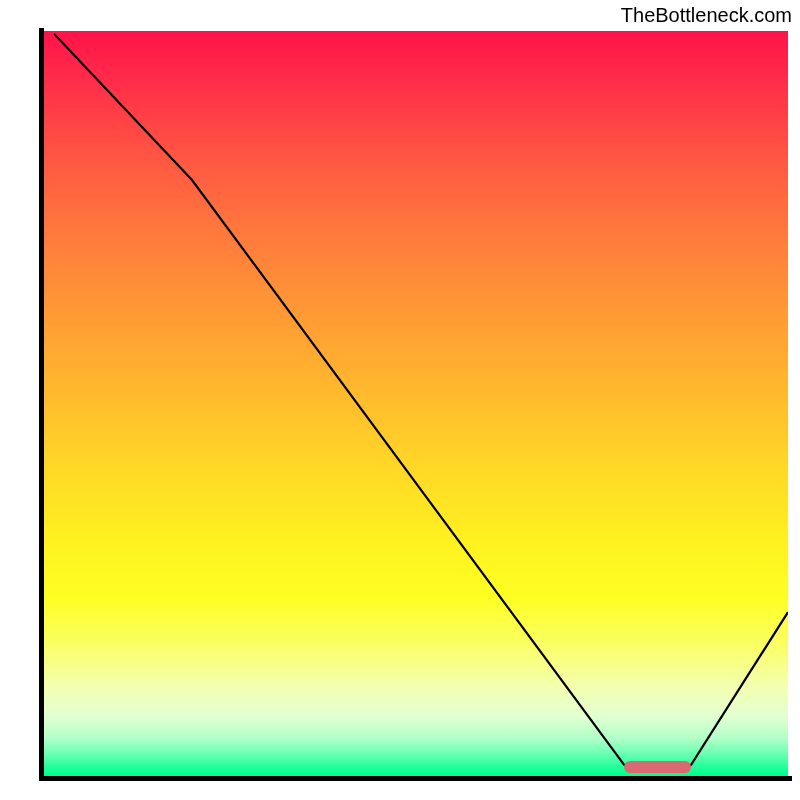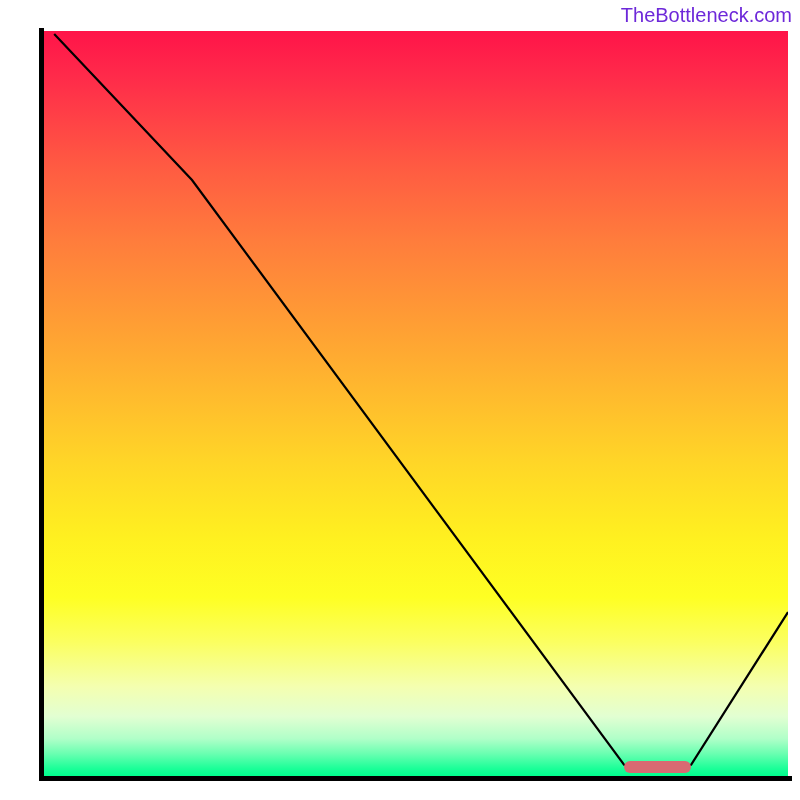--- a/index.html
+++ b/index.html
@@ -9,21 +9,21 @@
     background: #ffffff;
     font-family: Arial, sans-serif;
     position: relative;
     overflow: hidden;
   }
   .watermark {
     position: absolute;
     top: 4px;
     right: 8px;
     font-size: 20px;
-    color: #6d28d9;
+    color: #000000;
     font-family: Arial, sans-serif;
     z-index: 10;
   }
   .plot-area {
     position: absolute;
     left: 43px;
     top: 31px;
     width: 745px;
     height: 745px;
   }

